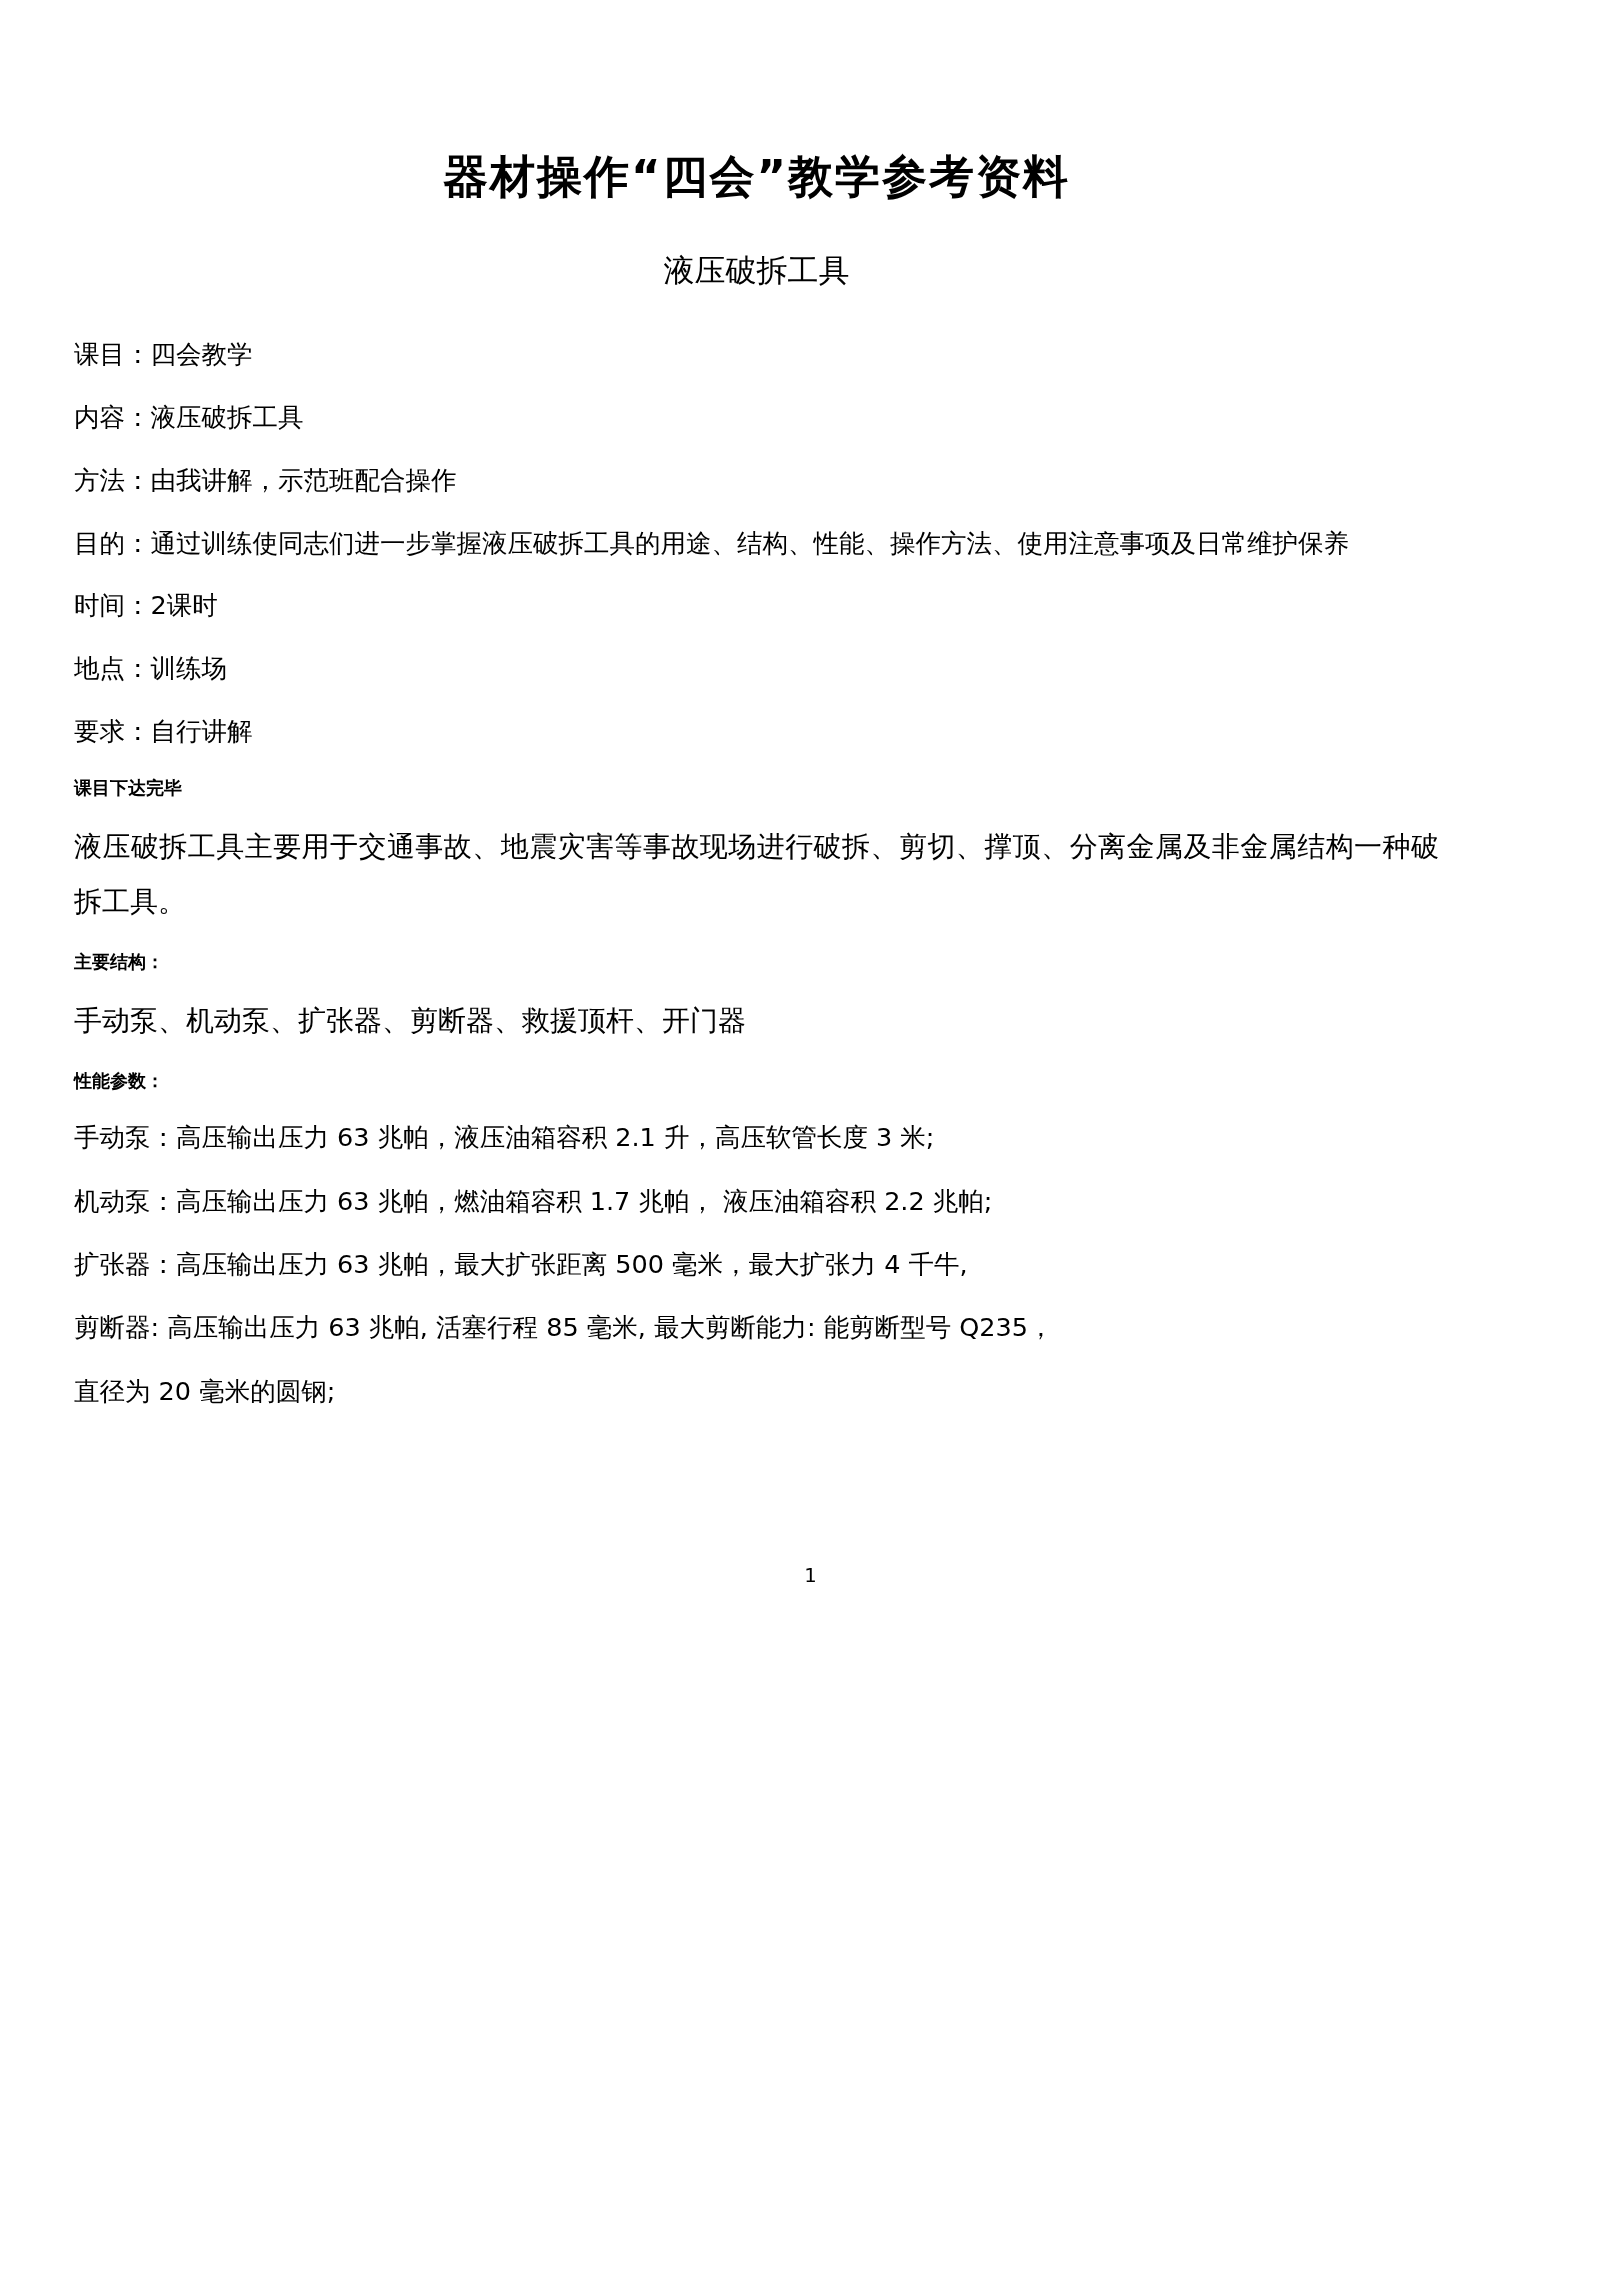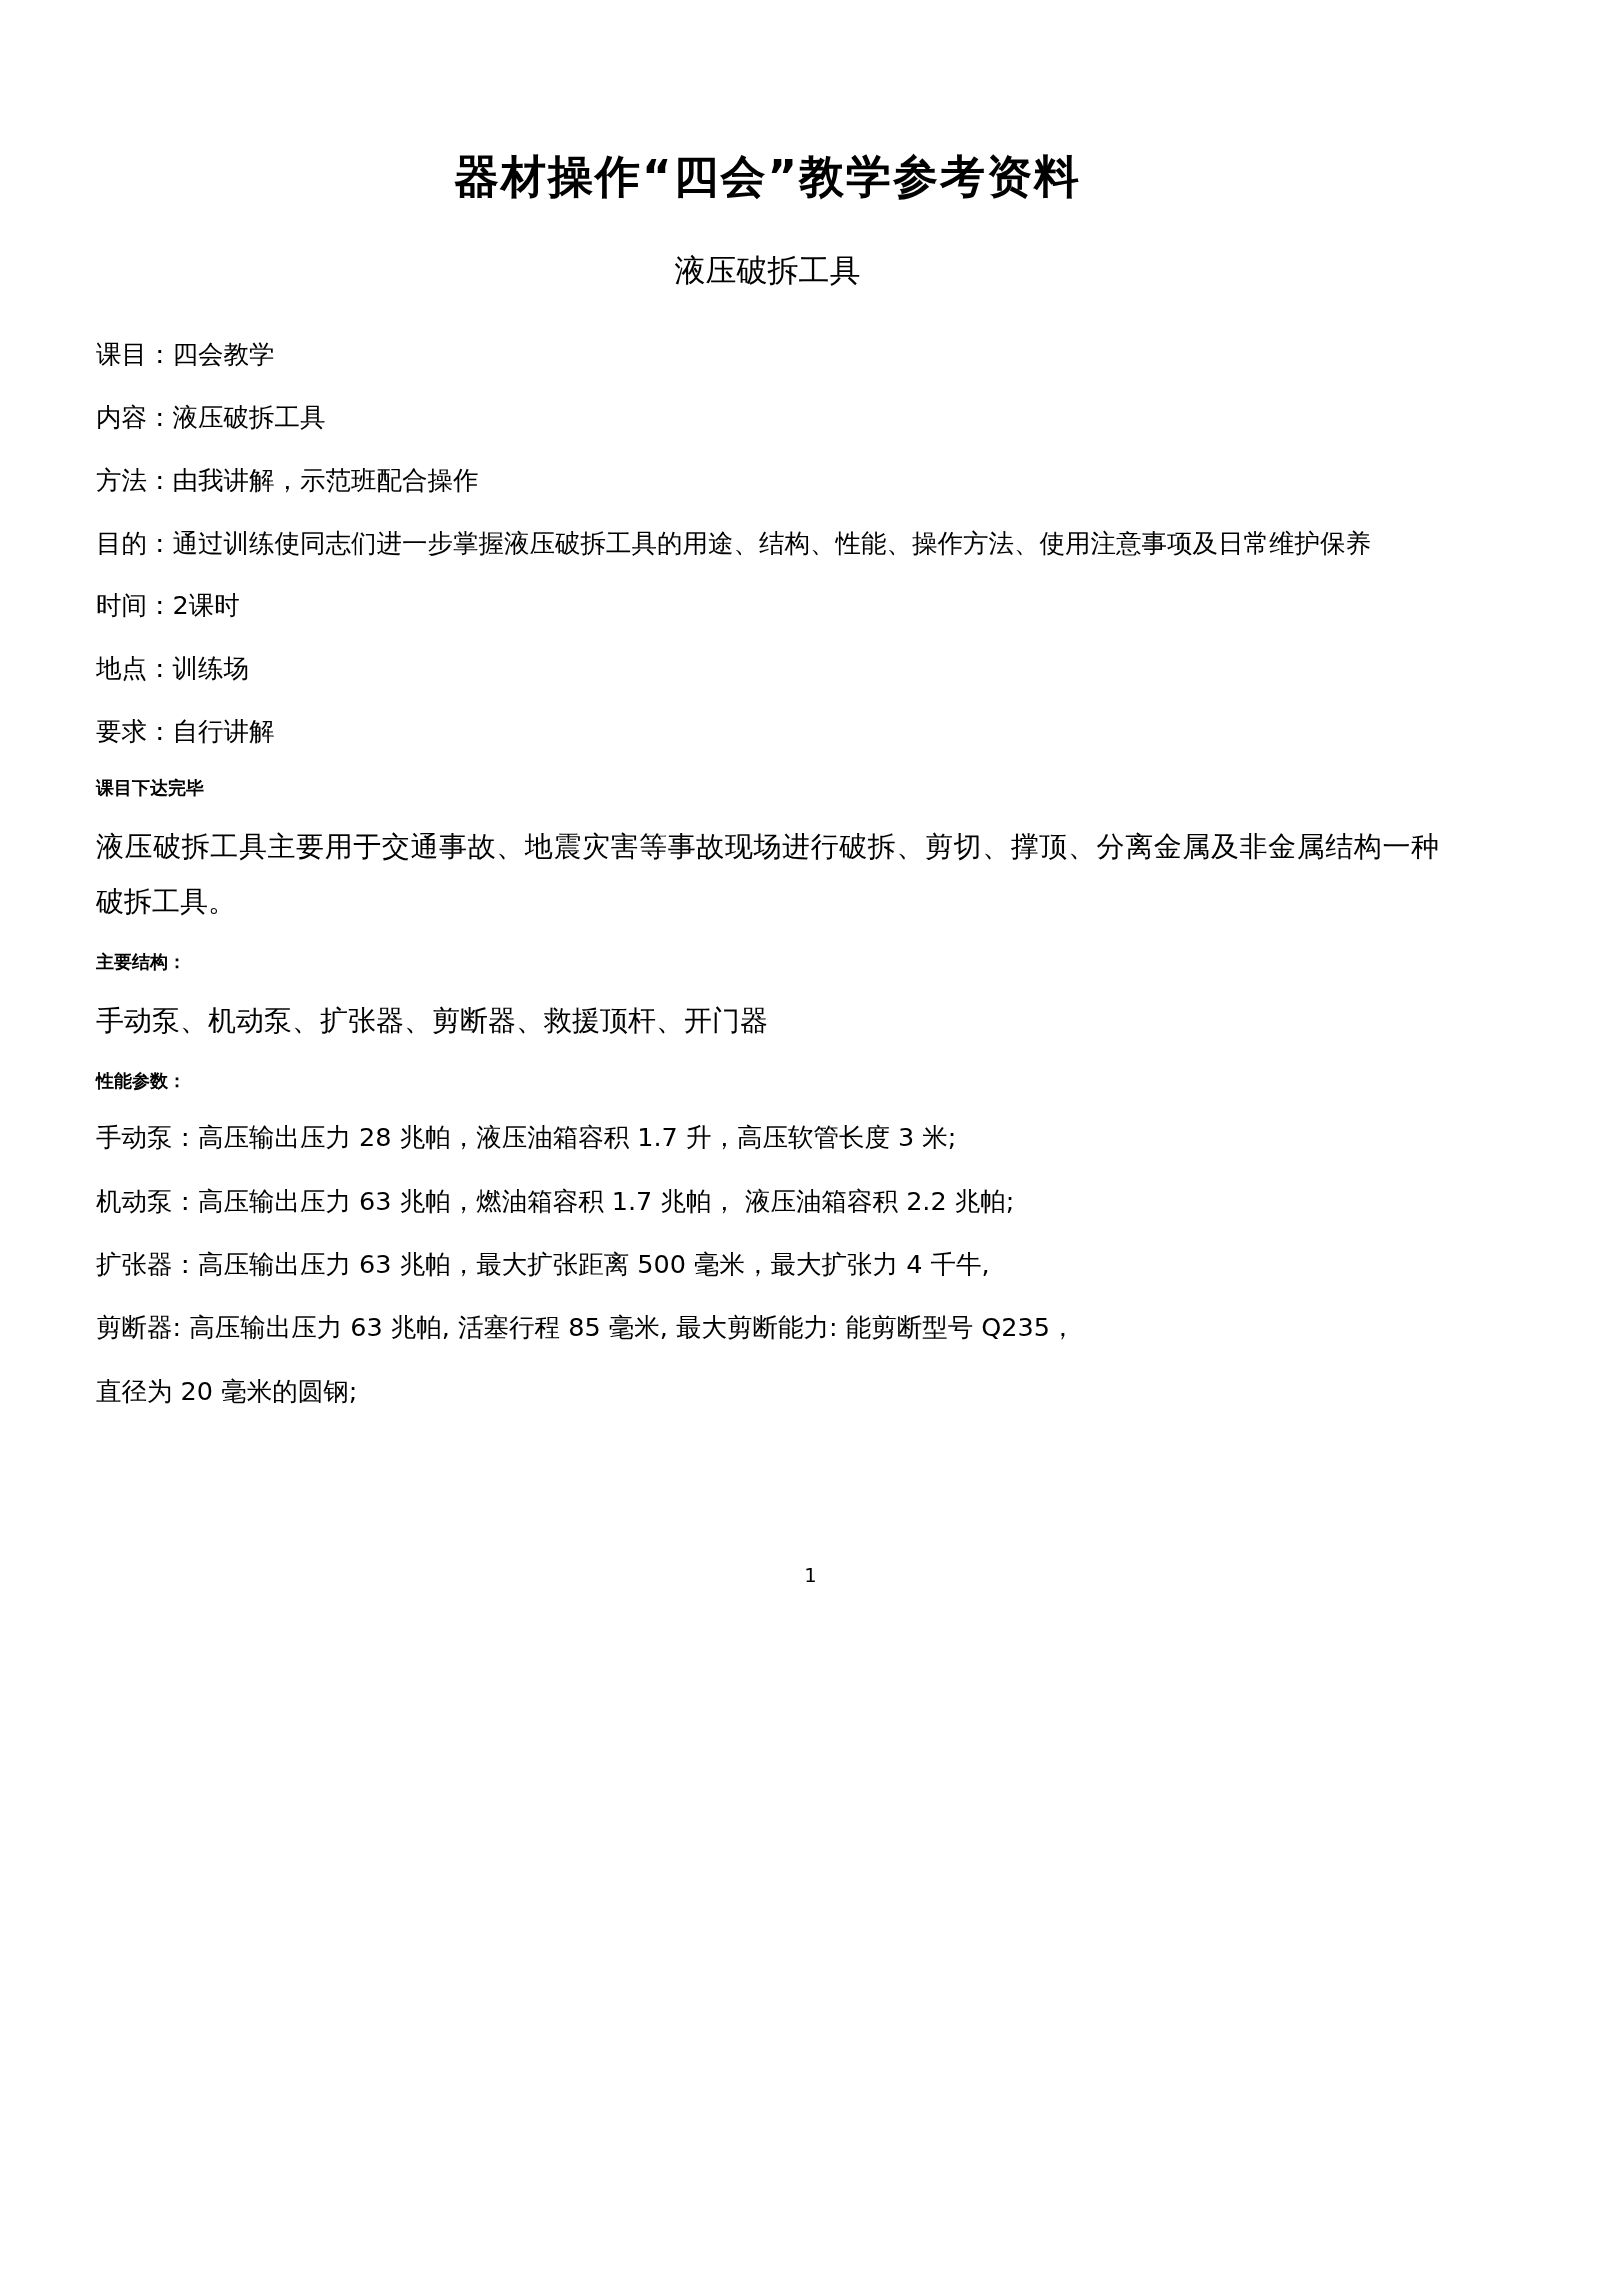--- a/index.html
+++ b/index.html
@@ -10,21 +10,21 @@
   body {
     font-family: "DejaVu Sans", "Liberation Sans", sans-serif;
     color: #000000;
   }
   .page {
     position: relative;
     width: 1621px;
     height: 1644px;
     background: #ffffff;
     box-sizing: border-box;
-    padding: 127px 182px 0 96px;
+    padding: 127px 182px 0 74px;
     overflow: hidden;
   }
   .doc-title {
     text-align: center;
     font-size: 45px;
     font-weight: bold;
     letter-spacing: 2px;
     margin: 17.6px 0 0 0;
     line-height: 1.4;
   }
@@ -102,21 +102,21 @@
     <p class="bold-line">课目下达完毕</p>
 
     <p class="para">液压破拆工具主要用于交通事故、地震灾害等事故现场进行破拆、剪切、撑顶、分离金属及非金属结构一种破拆工具。</p>
 
     <p class="bold-line">主要结构：</p>
 
     <p class="para">手动泵、机动泵、扩张器、剪断器、救援顶杆、开门器</p>
 
     <p class="bold-line">性能参数：</p>
 
-    <p class="spec-line">手动泵：高压输出压力 28 兆帕，液压油箱容积 1.7 升，高压软管长度 3 米;</p>
+    <p class="spec-line">手动泵：高压输出压力 63 兆帕，液压油箱容积 2.1 升，高压软管长度 3 米;</p>
     <p class="spec-line">机动泵：高压输出压力 63 兆帕，燃油箱容积 1.7 兆帕， 液压油箱容积 2.2 兆帕;</p>
     <p class="spec-line">扩张器：高压输出压力 63 兆帕，最大扩张距离 500 毫米，最大扩张力 4 千牛,</p>
     <p class="spec-line">剪断器: 高压输出压力 63 兆帕, 活塞行程 85 毫米, 最大剪断能力: 能剪断型号 Q235，</p>
     <p class="spec-line">直径为 20 毫米的圆钢;</p>
 
   </div>
 
   <div class="page-number">1</div>
 
 </div>

